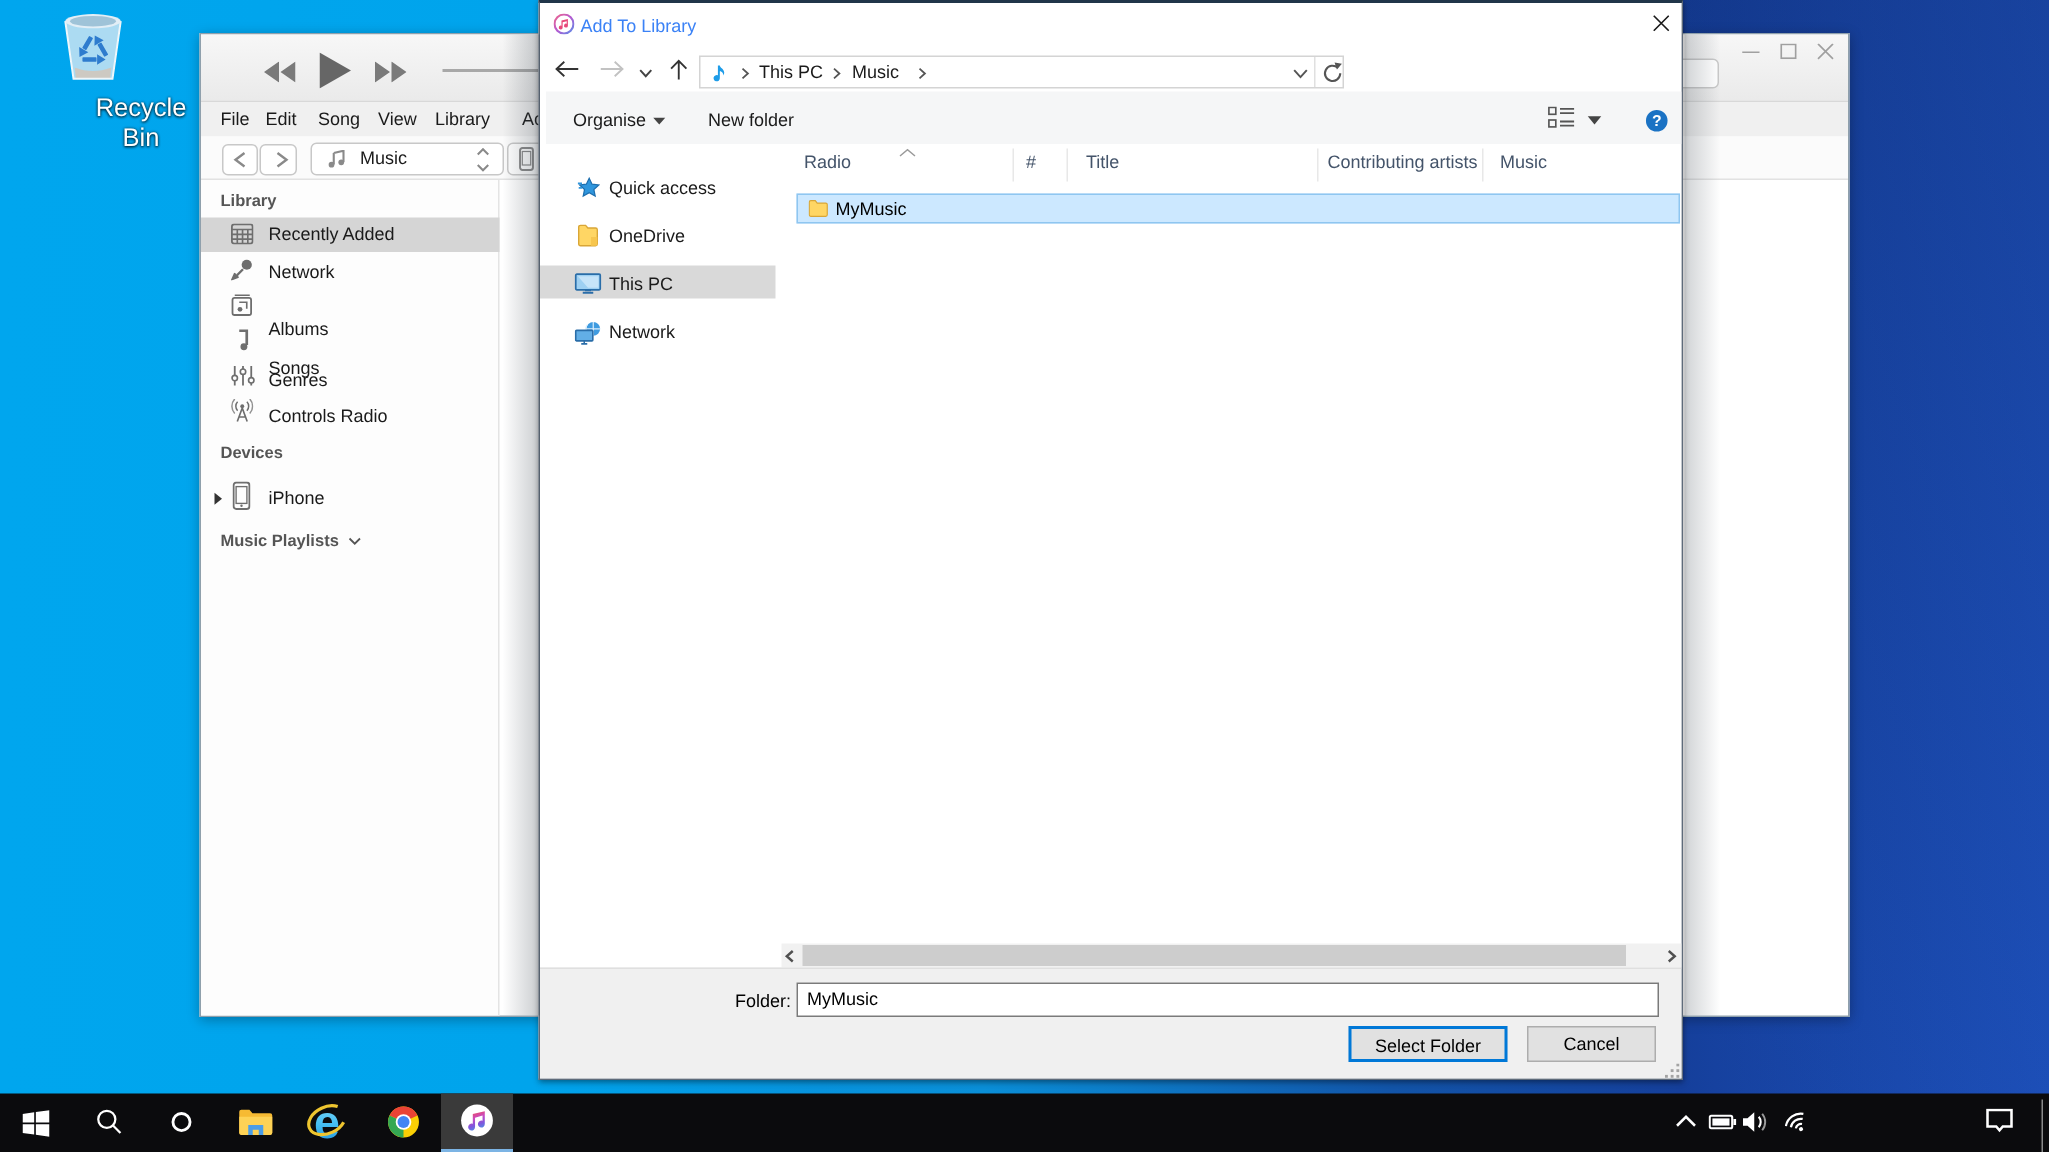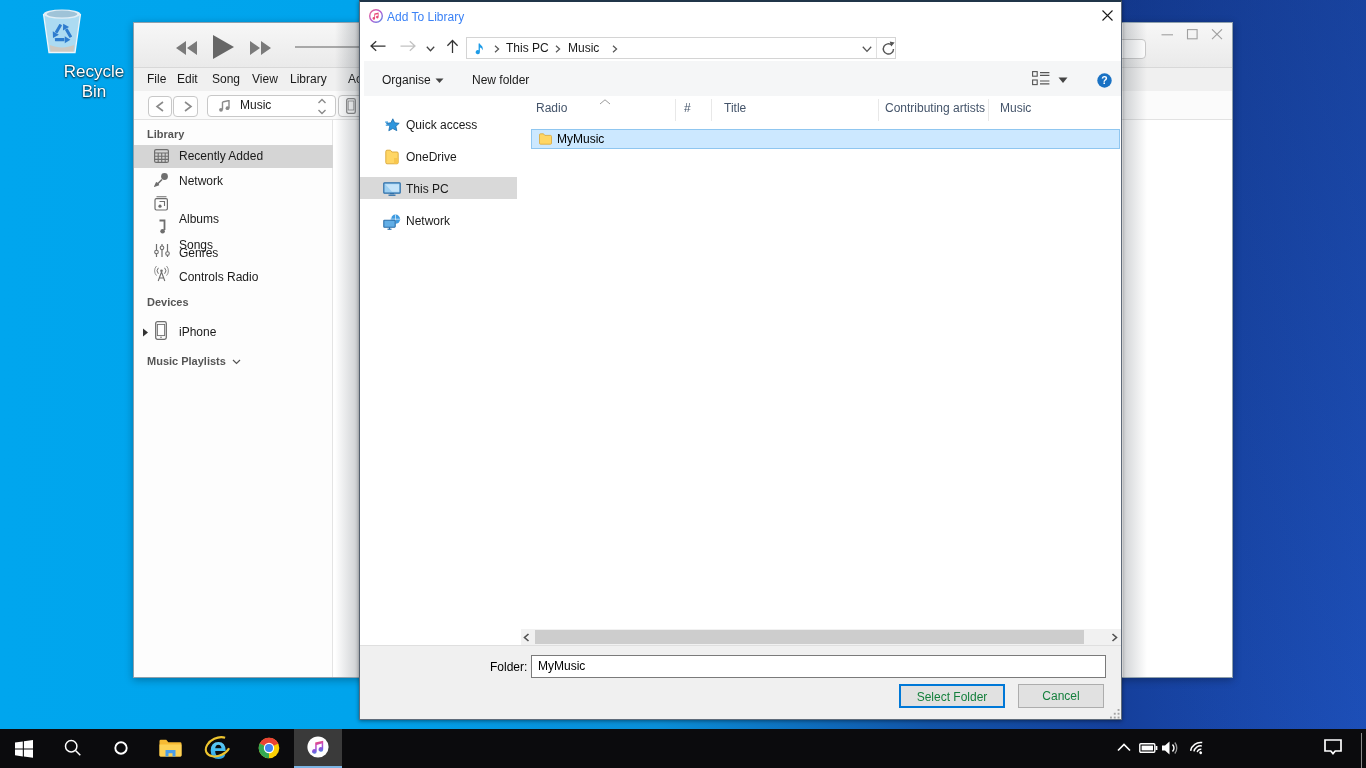--- a/index.html
+++ b/index.html
@@ -32,21 +32,21 @@
 .addr span { position:absolute; top:3px; font-size:12px; color:#1a1a1a; }
 .srch { position:absolute; left:549px; top:35px; width:201px; height:22px; border:1px solid #d4d4d4; background:#fff; }
 .srch span { position:absolute; left:9px; top:3px; font-size:12px; color:#707070; }
 #dlg .cmd { left:4px; top:59px; width:890px; height:35px; background:#f5f6f7;text-decoration:underline; }
 #dlg .cmd span { position:absolute; top:11.5px; font-size:12px; color:#1a1a1a; }
 #dlg .body { left:0; top:94px; width:761px; height:549px; background:#fff; }
 .nav-item { position:absolute; left:46px; font-size:12px; color:#1a1a1a; }
 .hdr { position:absolute; top:5px; font-size:12px; color:#44546a; }
 .hsep { position:absolute; top:2px; width:1px; height:22px; background:#e8e8e8; }
 #dlg .foot { left:0; top:643px; width:761px; height:74px; background:#f0f0f0; border-top:1px solid #dfdfdf; }
-.btn { position:absolute; top:38px; height:24px; background:#e1e1e1; font-size:12px; color:#15803d; text-align:center; line-height:22px; }
+.btn { position:absolute; top:38px; height:24px; background:#e1e1e1; font-size:12px; color:#000000; text-align:center; line-height:22px; }
 
 #tb { left:0; top:729px; width:1366px; height:39px; background:#0b0b0d; }
 #tb svg { position:absolute; }
 </style>
 </head>
 <body>
 
 <div id="rbin" class="abs">
   <svg class="abs" style="left:12px;top:1px" width="40" height="46" viewBox="0 0 40 46">
     <path d="M1.5,5 L7,43.5 L33,43.5 L38.5,5 Z" fill="#dcebf4" fill-opacity="0.78"></path>

